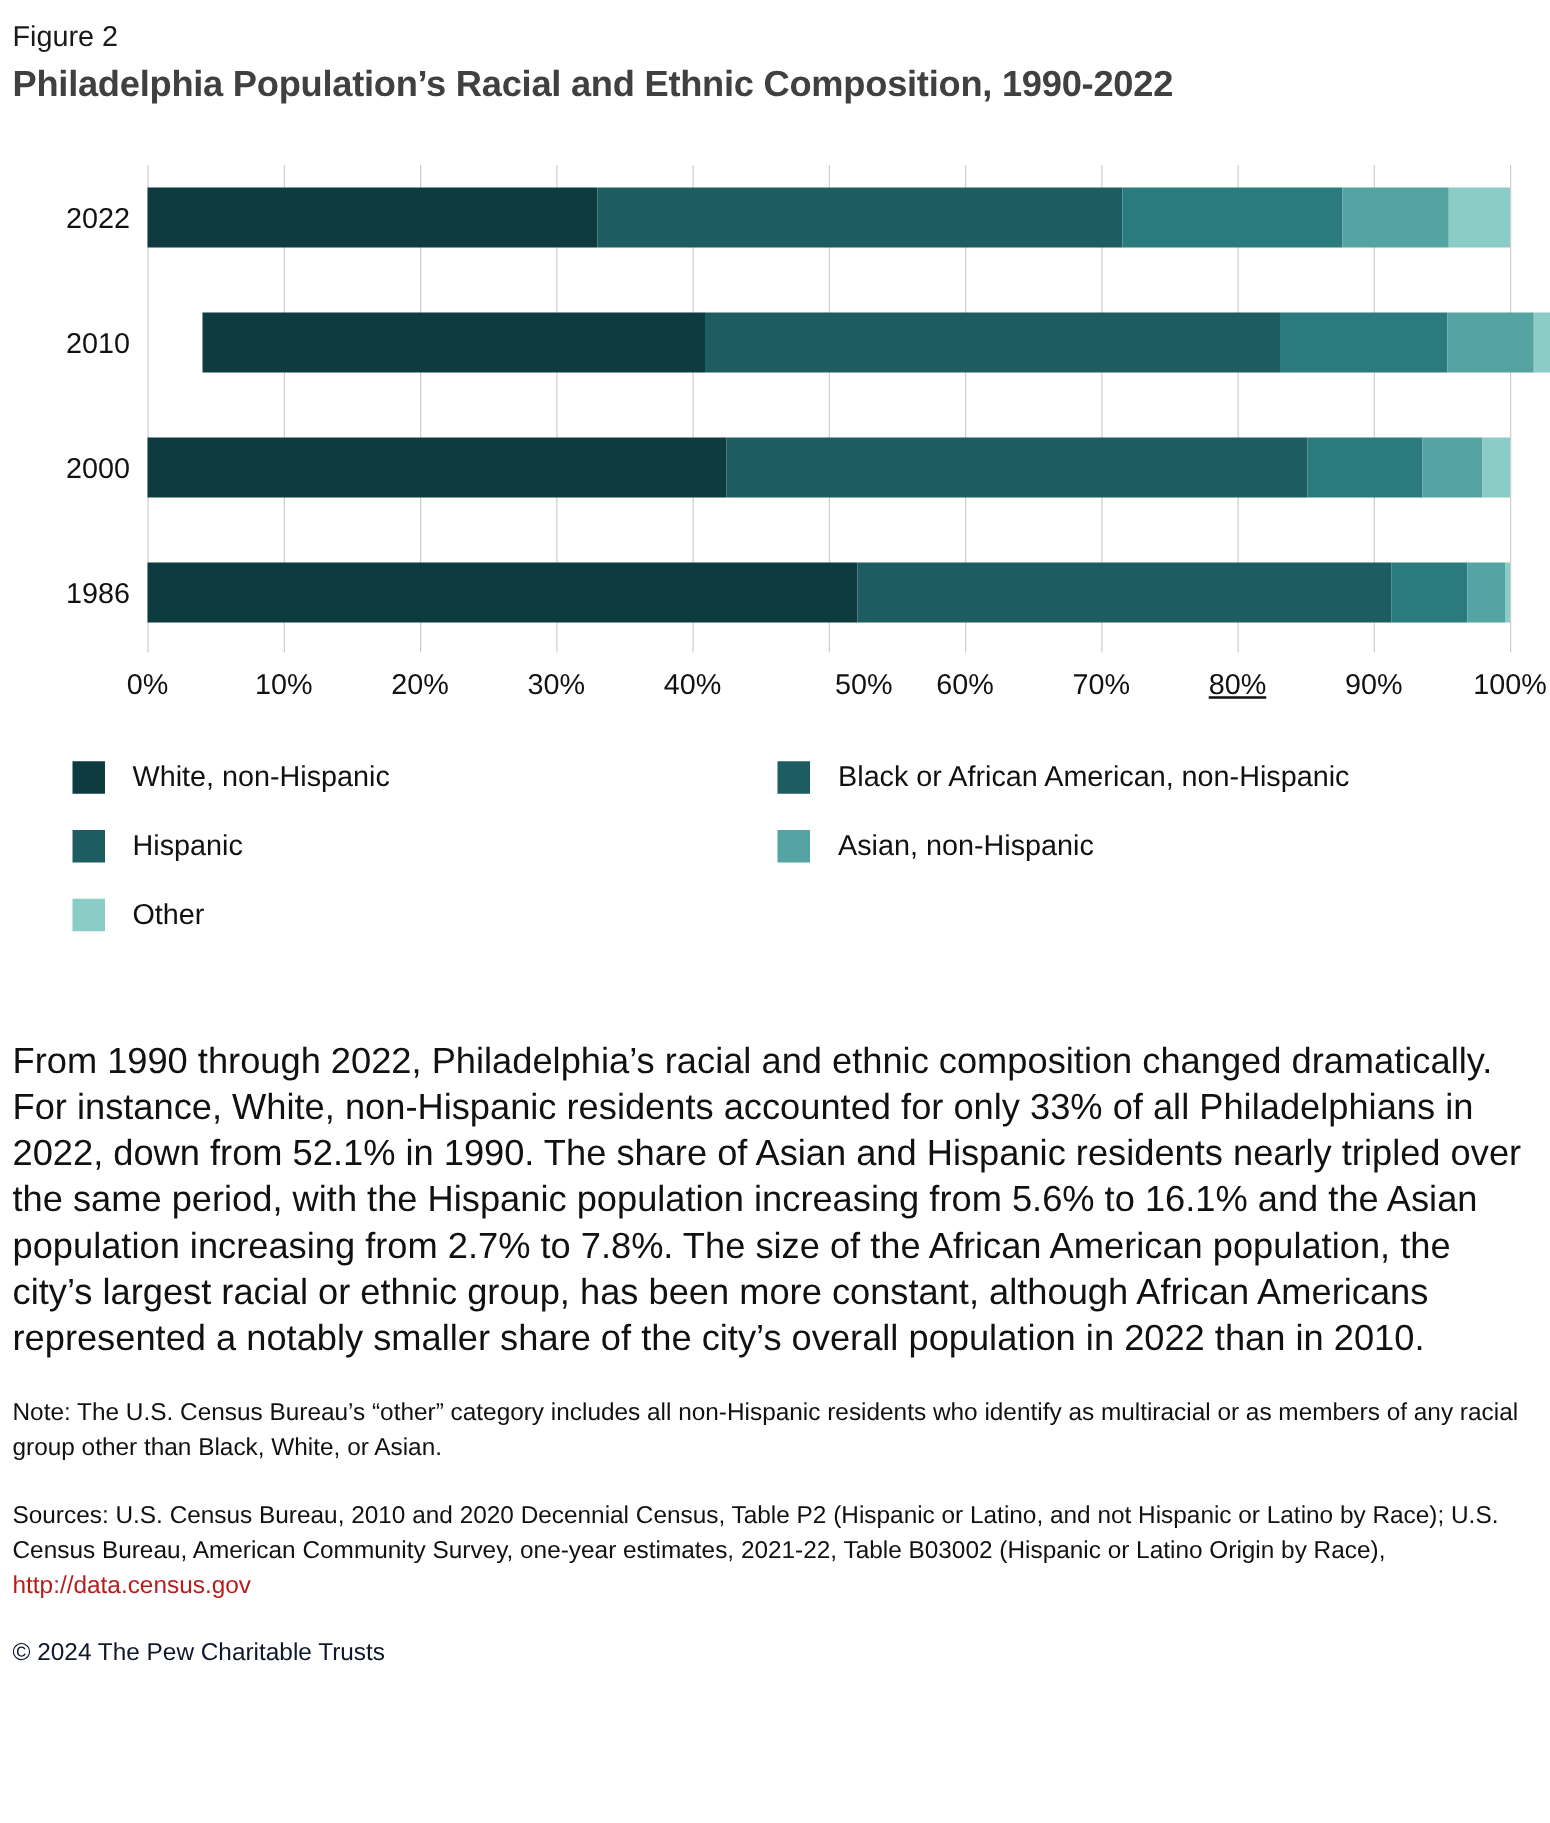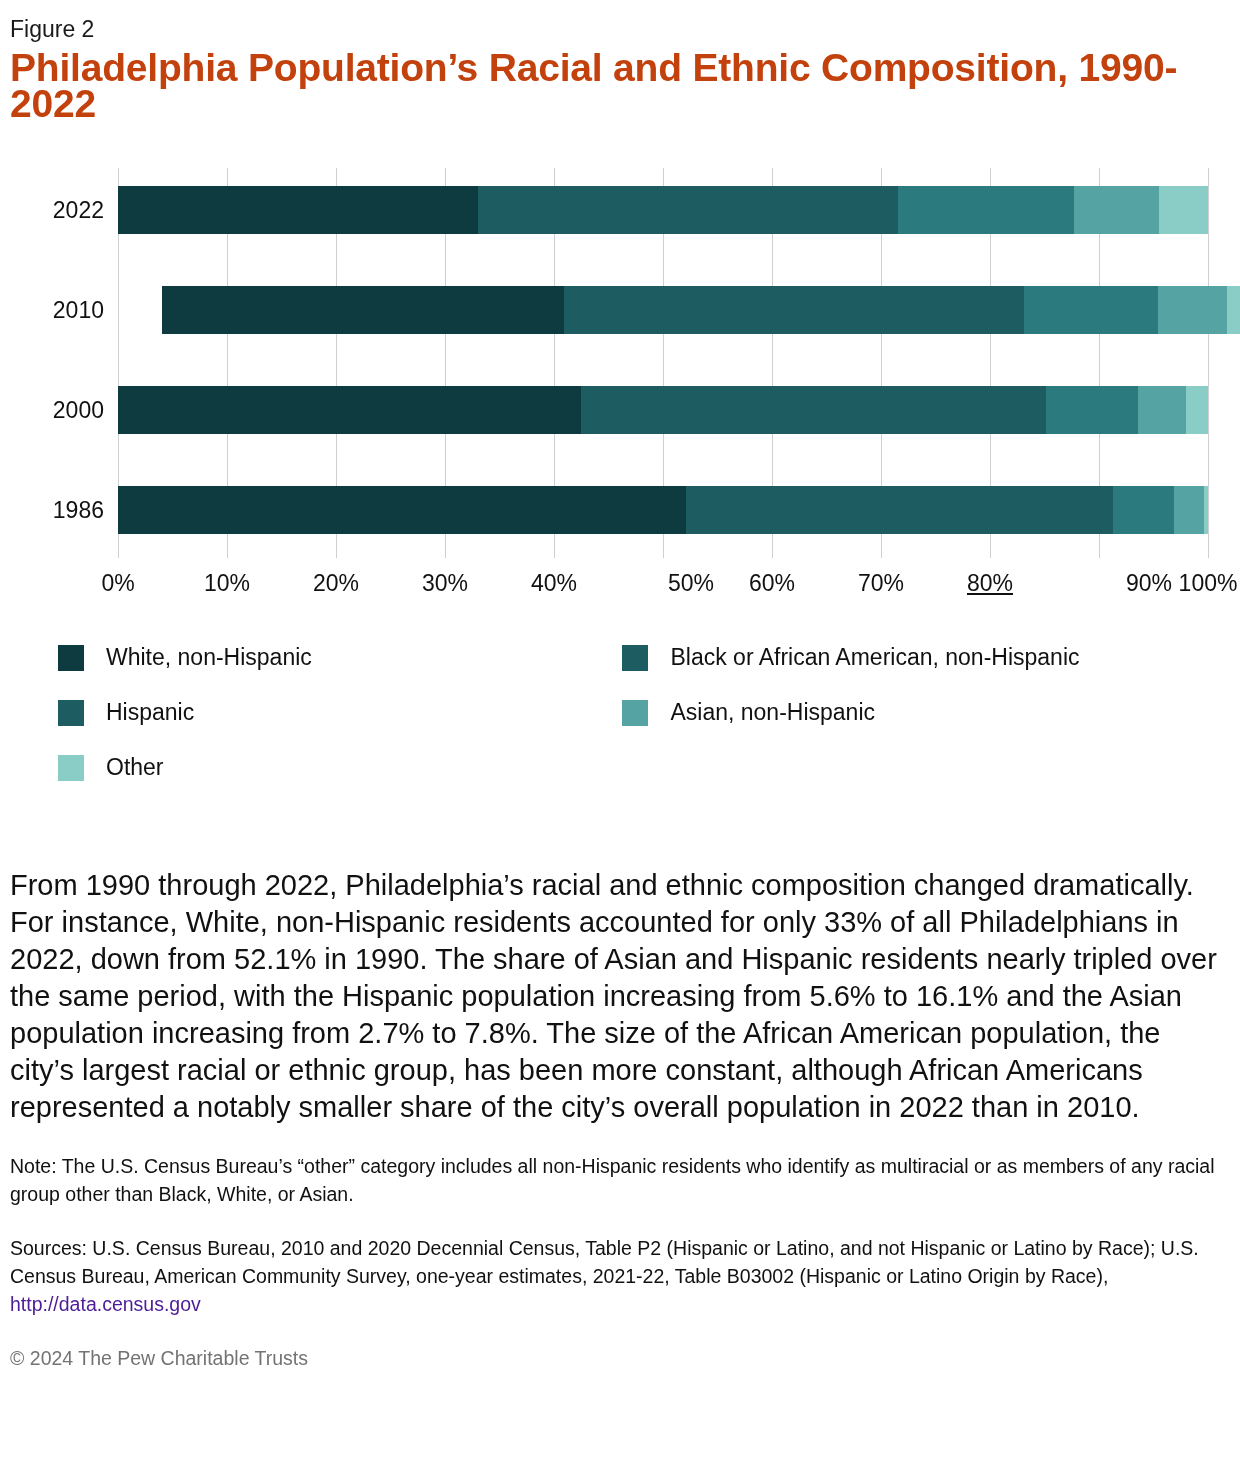--- a/index.html
+++ b/index.html
@@ -23,25 +23,25 @@
 
   
   .fig-label {
     font-size: 23px;
     line-height: 30px;
     color: #1a1a1a;
     margin: 4px 0 6px 2px;
     font-weight: 400;
   }
   .fig-title {
-    font-size: 39px;
+    font-size: 29px;
     line-height: 36px;
     font-weight: 700;
     letter-spacing: -0.2px;
-    color: #c2410c;
+    color: #404040;
     margin: 0 0 14px 2px;
   }
 
   
   .chart-wrap {
     position: relative;
     margin-top: 18px;
     height: 420px;
   }
   .plot {
@@ -138,28 +138,28 @@
     max-width: 1215px;
   }
   .note, .sources {
     margin: 26px 2px 0 2px;
     font-size: 19.5px;
     line-height: 28px;
     color: #111;
     max-width: 1235px;
   }
   .sources a {
-    color: #4c1d95;
+    color: #b91c1c;
     text-decoration: none;
   }
   .copyright {
     margin: 26px 2px 0 2px;
     font-size: 19.5px;
     line-height: 28px;
-    color: #737373;
+    color: #0f172a;
   }
 </style>
 </head>
 <body>
 
 <div class="page">
 
   <div class="fig-label">Figure 2</div>
   <div class="fig-title">Philadelphia Population’s Racial and Ethnic Composition, 1990-2022</div>
 
@@ -216,21 +216,21 @@
     <div class="x-axis" id="xaxis">
         <div class="x-tick" style="left: 0px;">0%</div>
         <div class="x-tick" style="left: 109px;">10%</div>
         <div class="x-tick" style="left: 218px;">20%</div>
         <div class="x-tick" style="left: 327px;">30%</div>
         <div class="x-tick" style="left: 436px;">40%</div>
         <div class="x-tick" style="left: 545px; margin-left: 28px;">50%</div>
         <div class="x-tick" style="left: 654px;">60%</div>
         <div class="x-tick" style="left: 763px;">70%</div>
         <div class="x-tick" style="left: 872px; text-decoration: underline;">80%</div>
-        <div class="x-tick" style="left: 1031px; text-align: center;">90%</div>
+        <div class="x-tick" style="left: 981px; text-align: center;">90%</div>
         <div class="x-tick" style="left: 1090px;">100%</div>
       </div>
   </div>
 
   <div class="legend">
     <div class="legend-col">
       <div class="legend-item">
         <span class="legend-swatch" style="background:#0d3b3f"></span>
         <span class="legend-text">White, non-Hispanic</span>
       </div>

